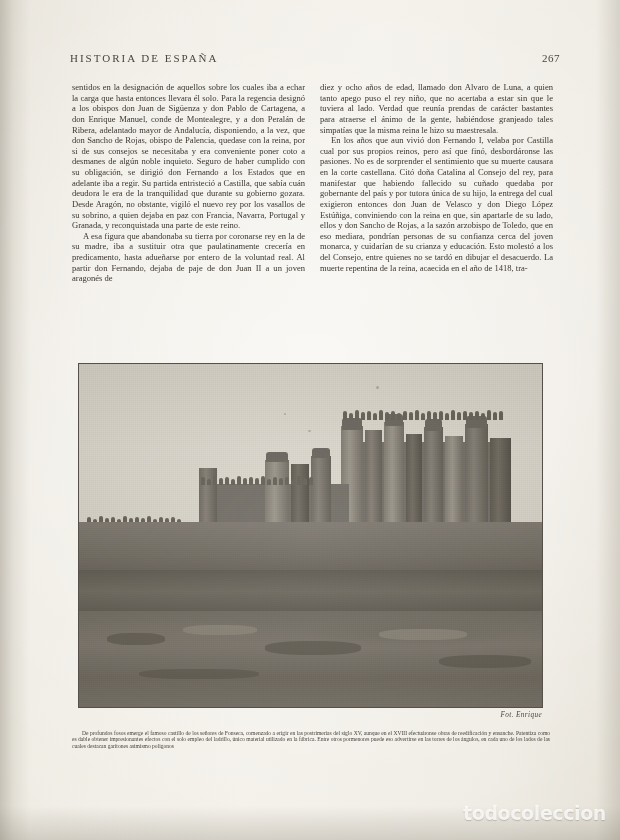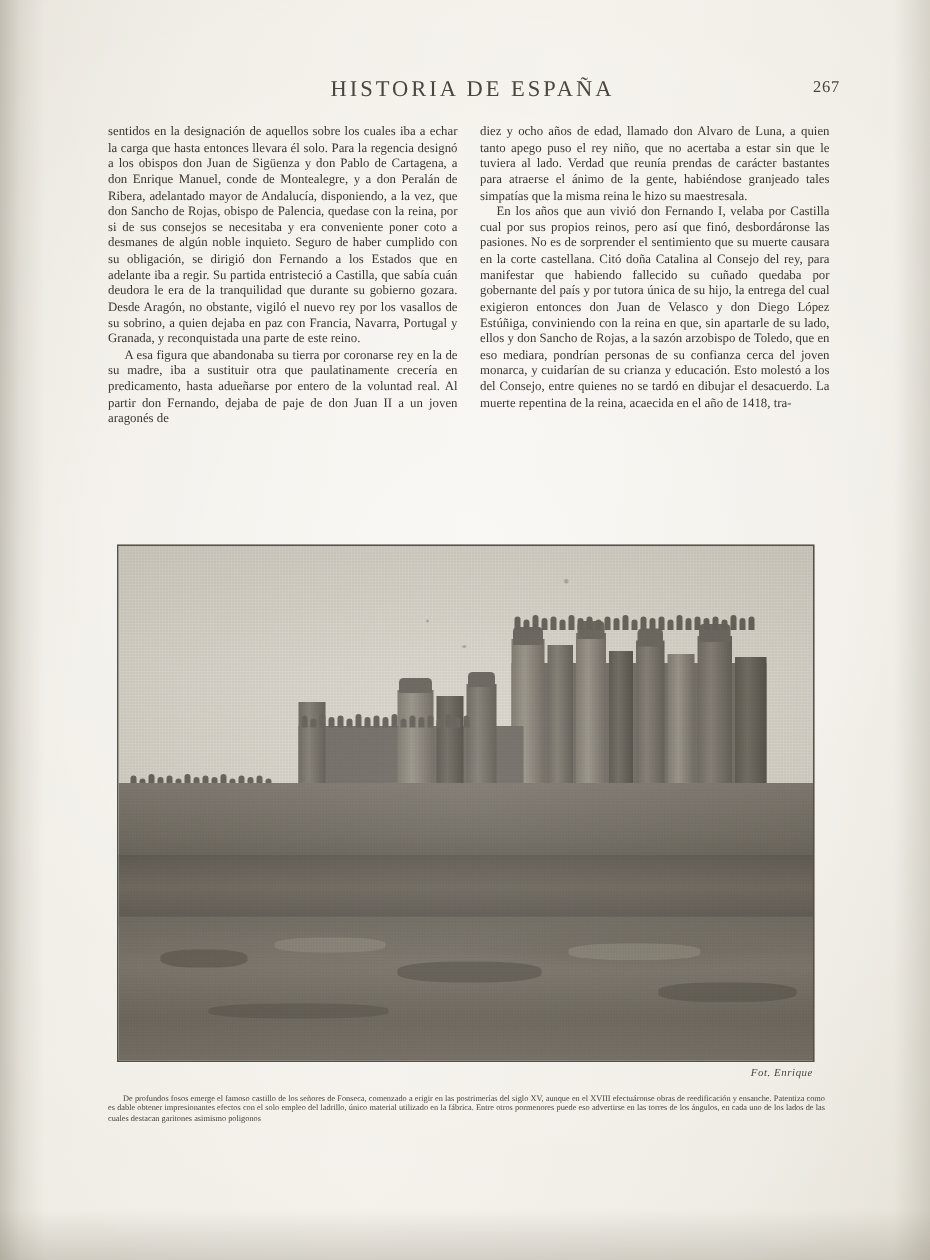--- a/index.html
+++ b/index.html
@@ -42,22 +42,22 @@
   }
 
   
   #runninghead {
     position: absolute;
     left: 70px; top: 52px; width: 490px; height: 16px;
   }
   #rh-title {
     position: absolute;
     left: 0; top: 0; width: 490px;
-    text-align: center;
-    font-size: 15px;
+    text-align: left;
+    font-size: 11px;
     letter-spacing: 2.0px;
     color: #4a453d;
     white-space: nowrap;
   }
   #rh-folio {
     position: absolute;
     right: 0; top: 0;
     font-size: 11px;
     letter-spacing: 0.5px;
     color: #4a453d;
@@ -369,13 +369,14 @@
         <div id="photo-fade"></div>
       </div>
     </div>
   </div>
 
   <div id="photo-credit">Fot. Enrique</div>
   <div id="caption-body">
     <p>De profundos fosos emerge el famoso castillo de los señores de Fonseca, comenzado a erigir en las postrimerías del siglo XV, aunque en el XVIII efectuáronse obras de reedificación y ensanche. Patentiza como es dable obtener impresionantes efectos con el solo empleo del ladrillo, único material utilizado en la fábrica. Entre otros pormenores puede eso advertirse en las torres de los ángulos, en cada uno de los lados de las cuales destacan garitones asimismo poligonos</p>
   </div>
 
+  <div id="watermark">todocoleccion</div>
 </div>
 
 </body></html>

